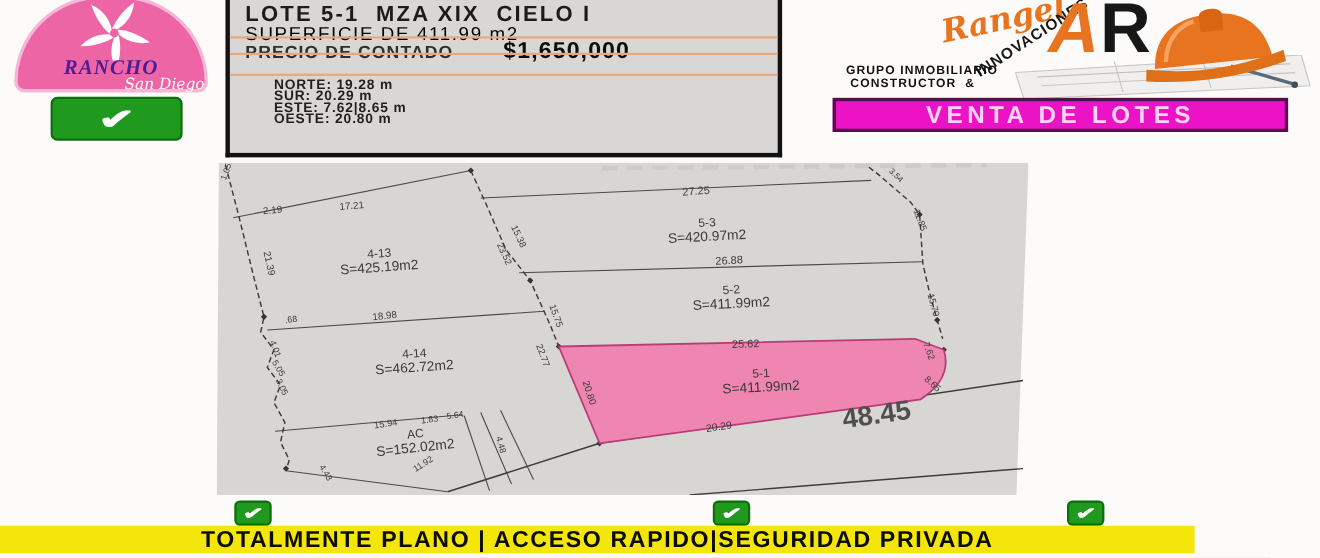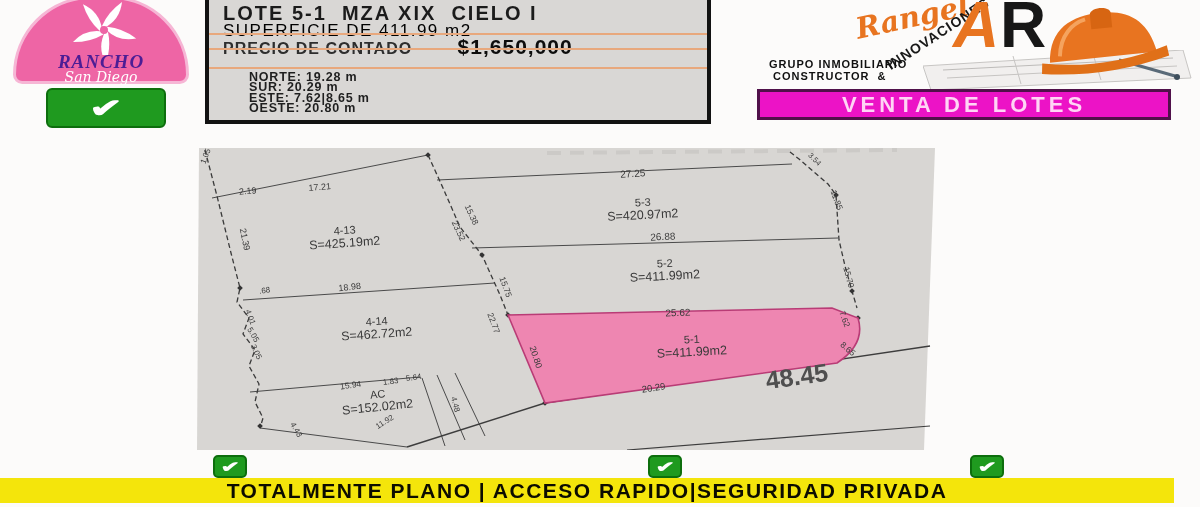--- a/index.html
+++ b/index.html
@@ -4,28 +4,28 @@
 <style>
   html,body{margin:0;padding:0;background:#e8e8e8;}
   .stage{position:relative;width:1200px;height:507px;background:#fcfbfa;overflow:hidden;
          font-family:"Liberation Sans",sans-serif;}
   
   .badge{position:absolute;left:13px;top:-4px;width:176px;height:88px;background:#ee65a5;
          border:3px solid #f6b6d5;border-radius:86px 86px 10px 10px;box-sizing:border-box;}
   .badge-flower{position:absolute;left:50px;top:2px;}
   .badge-rancho{position:absolute;left:0;right:0;top:52px;text-align:center;color:#4c1d95;
     font-family:"Liberation Serif",serif;font-style:italic;font-weight:bold;font-size:19px;letter-spacing:1px;}
-  .badge-sandiego{position:absolute;left:0;right:0;top:70px;text-align:center;color:#fff;
+  .badge-sandiego{position:absolute;left:0;right:0;top:70px;text-align:right;color:#fff;
     font-family:"DejaVu Serif",serif;font-style:italic;font-size:14px;}
   .check{position:absolute;background:#1f9a1f;border:2px solid #0d6e0d;border-radius:6px;
          color:#fff;display:flex;align-items:center;justify-content:center;box-sizing:border-box;}
   .check .g{font-weight:bold;transform:scaleX(1.55);}
   .check-badge{left:46px;top:88px;width:120px;height:40px;font-size:26px;}
   
-  .info{position:absolute;left:205px;top:0;width:506px;height:124px;background:#d9d7d5;
+  .info{position:absolute;left:205px;top:0;width:506px;height:143px;background:#d9d7d5;
         border:4px solid #121212;border-top:none;box-sizing:border-box;color:#1b1b1b;}
   .info .row{position:absolute;left:14px;right:6px;white-space:pre;}
   .info-title{top:2px;font-size:20px;font-weight:bold;letter-spacing:2px;}
   .info-sup{top:21px;font-size:17px;font-weight:normal;color:#000000;letter-spacing:1.5px;}
   .info-contado{top:35px;font-size:16px;font-weight:bold;color:#2e2e2e;letter-spacing:1px;}
   .info-contado b{font-size:21px;color:#0d0d0d;letter-spacing:1px;margin-left:40px;}
   .info-m2{top:51px;font-size:16px;font-weight:bold;color:#2e2e2e;letter-spacing:1px;}
   .info-m2 b{font-size:21px;color:#0d0d0d;margin-left:38px;letter-spacing:1px;}
   .rule{position:absolute;left:0;right:0;height:0;border-top:2px solid #e8a87d;}
   .bounds{position:absolute;left:40px;top:72px;font-size:12.5px;font-weight:bold;
@@ -40,21 +40,21 @@
   .mono-r{position:absolute;left:245px;top:-12px;font-size:64px;font-weight:bold;color:#171717;}
   .grupo{position:absolute;left:14px;top:58px;font-size:11px;font-weight:bold;color:#101010;
          line-height:12px;letter-spacing:1px;white-space:pre;}
   .venta{position:absolute;left:757px;top:89px;width:414px;height:31px;background:#ec13c6;
          border:3px solid #50104a;box-sizing:border-box;display:flex;align-items:center;justify-content:center;
          color:#ffd4f5;font-weight:bold;font-size:22px;letter-spacing:4px;}
   
   .map-wrap{position:absolute;left:197px;top:148px;width:738px;height:302px;}
   
   .check-f{width:34px;height:23px;font-size:15px;border-radius:5px;}
-  .banner{position:absolute;left:0;top:478px;width:1174px;height:25px;background:#f4e50b;
+  .banner{position:absolute;left:0;top:478px;width:1086px;height:25px;background:#f4e50b;
           display:flex;align-items:center;justify-content:center;color:#0c0c00;
           font-weight:bold;font-size:21px;letter-spacing:1.5px;}
 </style>
 </head>
 <body>
 
 <div class="stage">
 
   <div class="badge">
     <svg class="badge-flower" width="76" height="54" viewBox="0 0 76 54">

